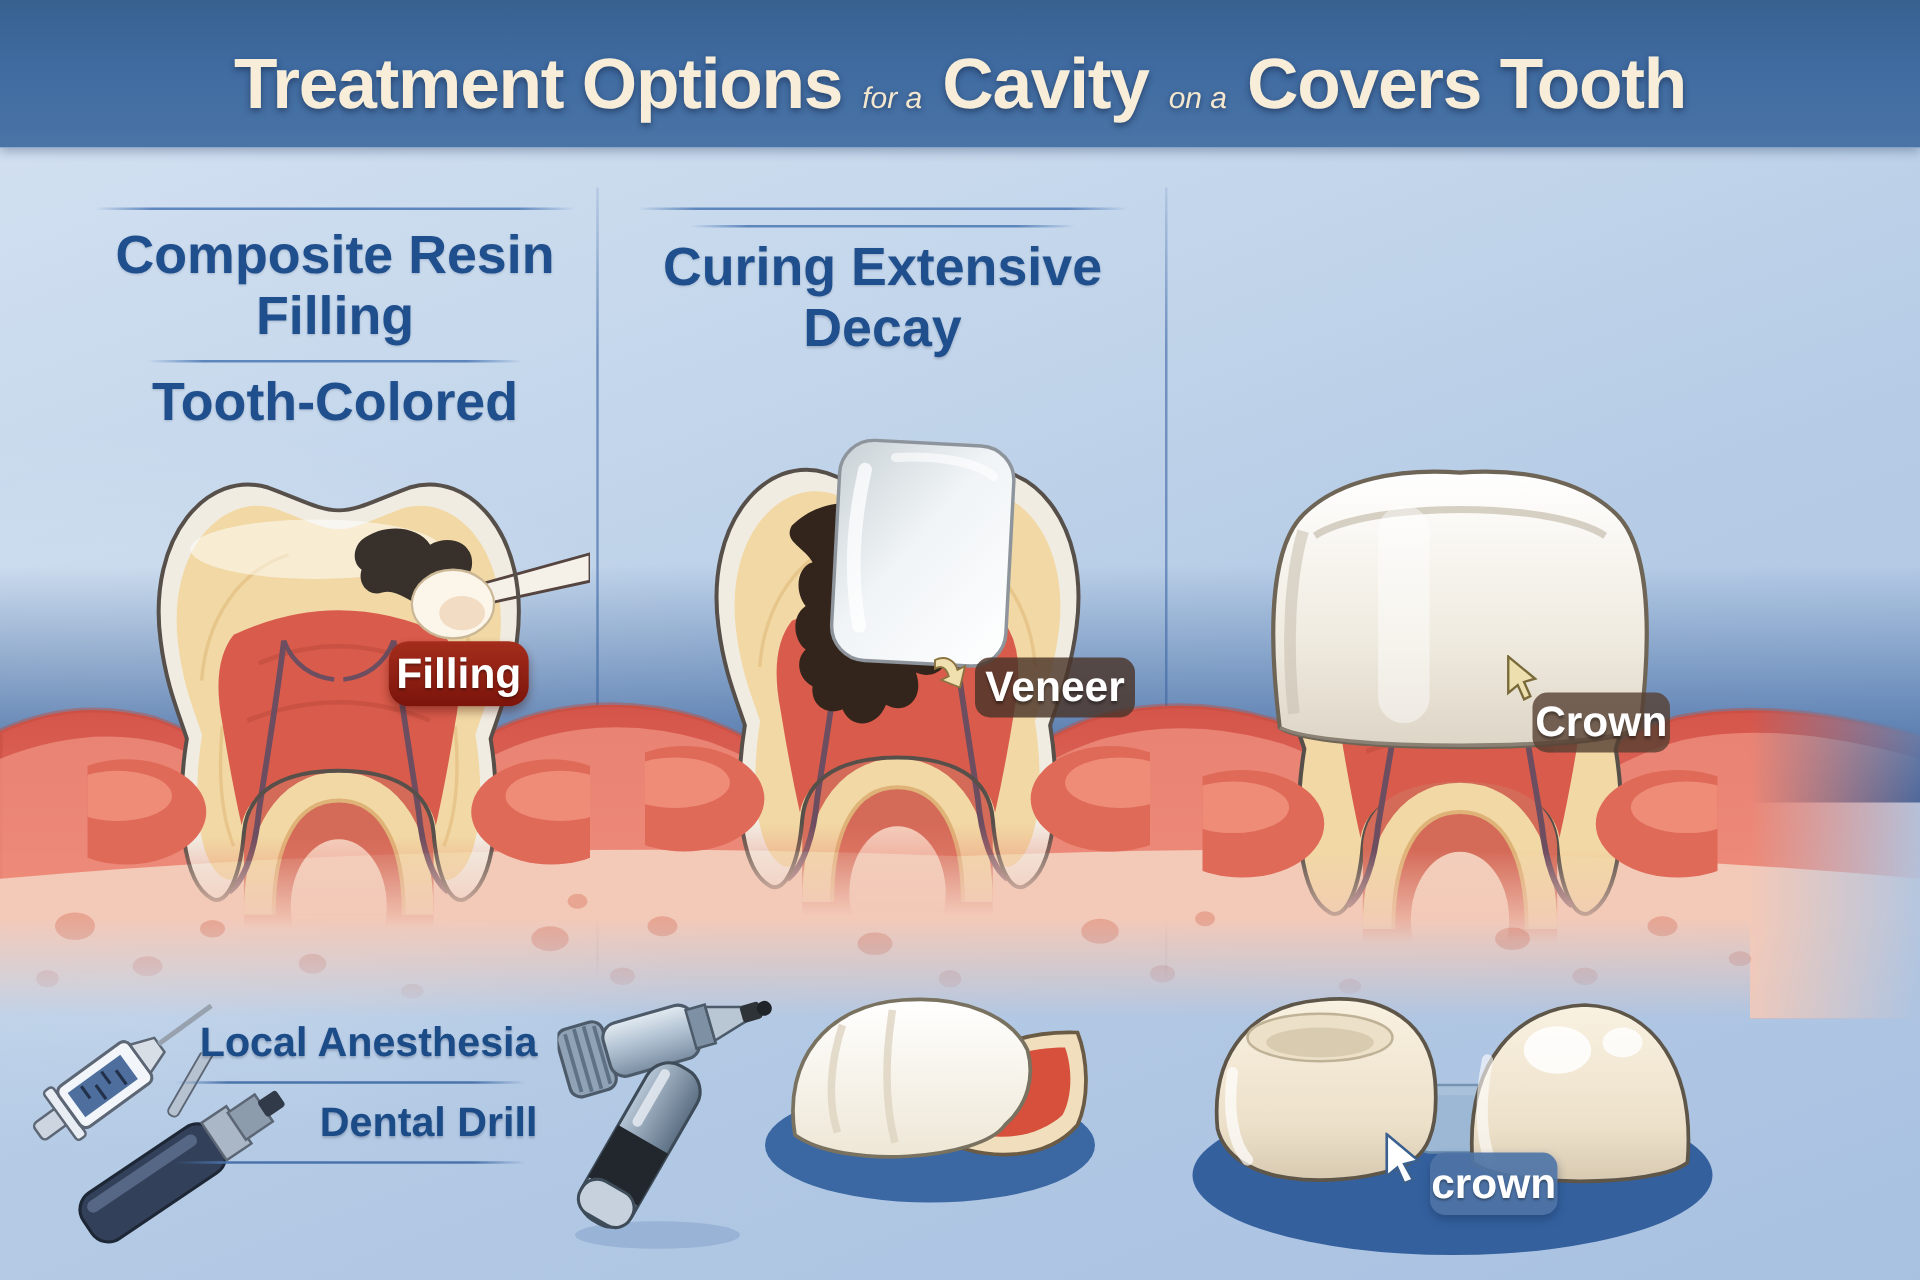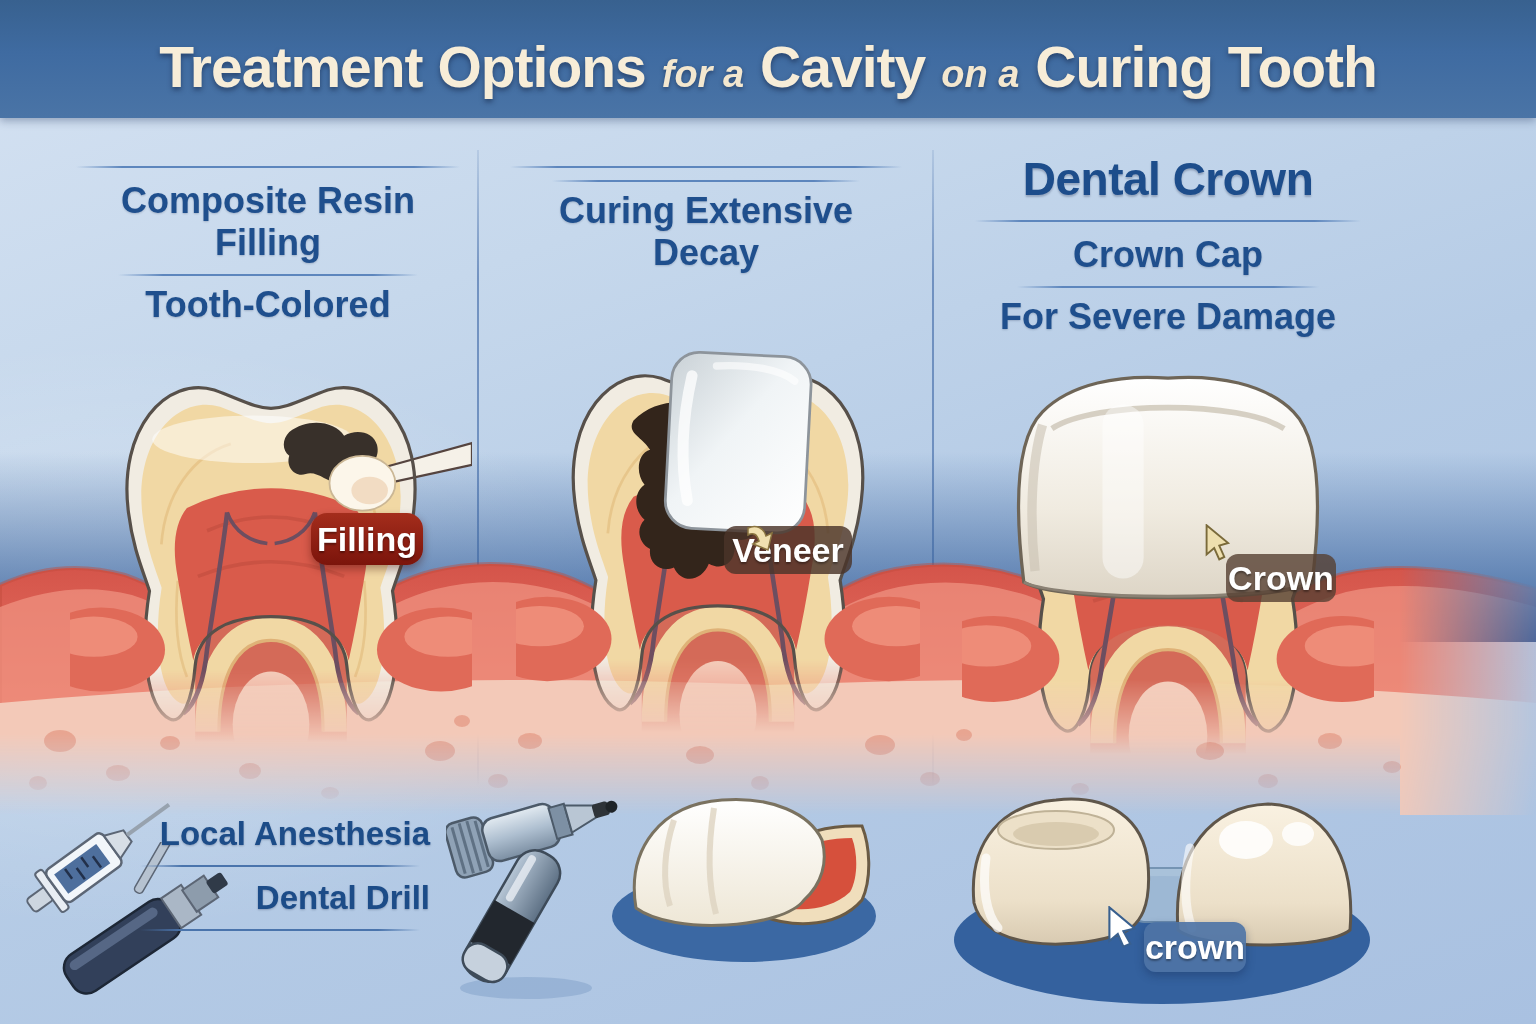--- a/index.html
+++ b/index.html
@@ -12,45 +12,45 @@
   }
   
   .banner{position:absolute;left:0;top:0;width:1536px;height:118px;
     background:linear-gradient(180deg,#38618f 0%,#3f6ba1 45%,#4a74a6 100%);
     box-shadow:0 3px 8px rgba(30,50,90,.35);}
   .banner-title{position:absolute;left:0;top:0;width:1536px;height:106px;
     display:flex;align-items:baseline;justify-content:center;gap:16px;
     padding-top:34px;box-sizing:border-box;}
   .bt-big{font-size:57px;font-weight:bold;color:#f7edd8;letter-spacing:-1px;
     text-shadow:0 3px 5px rgba(15,30,60,.5);}
-  .bt-small{font-size:38px;font-weight:bold;font-style:italic;color:#f3e7cf;
+  .bt-small{font-size:24px;font-weight:normal;font-style:italic;color:#f3e7cf;
     text-shadow:0 2px 4px rgba(15,30,60,.5);}
   
   .colhead{position:absolute;text-align:center;color:#1d4d8b;}
   .colhead .ct{font-size:46px;font-weight:bold;letter-spacing:-.5px;
     text-shadow:0 2px 2px rgba(10,25,60,.25);}
   .colhead .hr1{height:2px;background:linear-gradient(90deg,rgba(80,120,180,0),#5d86bd 12%,#5d86bd 88%,rgba(80,120,180,0));
     margin:14px 0 12px 0;}
-  .colhead .sub{font-size:36px;font-weight:bold;color:#1f4f8d;
+  .colhead .sub{font-size:43px;font-weight:bold;color:#1f4f8d;
     text-shadow:0 1px 2px rgba(10,25,60,.2);}
   .colhead .hr2{height:2px;background:linear-gradient(90deg,rgba(80,120,180,0),#5d86bd 15%,#5d86bd 85%,rgba(80,120,180,0));
     margin:10px 42px 8px 42px;}
   .vdiv{position:absolute;top:150px;width:2px;height:636px;
     background:linear-gradient(180deg,rgba(70,110,170,.15),rgba(70,110,170,.65) 20%,rgba(70,110,170,.65) 85%,rgba(70,110,170,0));}
   
   .backband{position:absolute;left:0;top:452px;width:1536px;height:190px;z-index:1;
     background:linear-gradient(180deg,rgba(58,99,157,0) 0%,rgba(58,99,157,.55) 55%,rgba(55,96,155,.95) 100%);}
   .gums{position:absolute;left:0;top:545px;z-index:2;}
   .tooth{position:absolute;z-index:3;}
   
   .callout{position:absolute;z-index:5;display:flex;align-items:center;justify-content:center;
     color:#ffffff;font-weight:bold;font-size:34px;text-shadow:0 2px 2px rgba(0,0,0,.35);}
   .co-filling{left:291px;top:513px;width:112px;height:52px;border-radius:16px;
     background:linear-gradient(180deg,#a42d1c,#7b140b);box-shadow:0 4px 8px rgba(60,10,5,.4);margin-left:20px;}
-  .co-veneer{left:724px;top:526px;width:128px;height:48px;border-radius:12px;
+  .co-veneer{left:780px;top:526px;width:128px;height:48px;border-radius:12px;
     background:rgba(74,53,41,.82);}
   .co-crown{left:1226px;top:554px;width:110px;height:48px;border-radius:12px;
     background:rgba(86,64,50,.80);}
   .tag-crown{left:1144px;top:922px;width:102px;height:50px;border-radius:12px;
     background:rgba(78,116,166,.92);box-shadow:0 4px 8px rgba(20,40,80,.35);}
   .ptr{position:absolute;z-index:6;}
   
   .toollist{position:absolute;left:130px;top:814px;width:300px;z-index:4;text-align:right;}
   .toollist .item{font-size:33px;font-weight:bold;color:#1c4c88;line-height:40px;
     text-shadow:0 1px 2px rgba(10,25,60,.25);}
@@ -61,40 +61,33 @@
 <body>
 
 <div id="stage">
 
   <div class="banner"></div>
   <div class="banner-title">
     <span class="bt-big">Treatment Options</span>
     <span class="bt-small">for a</span>
     <span class="bt-big">Cavity</span>
     <span class="bt-small">on a</span>
-    <span class="bt-big">Curing Tooth</span>
+    <span class="bt-big">Covers Tooth</span>
   </div>
 
   <div class="colhead" style="left:76px;top:152px;width:384px;">
     <div class="hr1"></div>
     <div class="sub">Composite Resin Filling</div>
     <div class="hr2"></div>
     <div class="sub">Tooth-Colored</div>
   </div>
   <div class="colhead" style="left:510px;top:152px;width:392px;">
     <div class="hr1"></div>
     <div class="hr2"></div>
     <div class="sub">Curing Extensive Decay</div>
-  </div>
-  <div class="colhead" style="left:975px;top:152px;width:386px;">
-    <div class="ct">Dental Crown</div>
-    <div class="hr1"></div>
-    <div class="sub">Crown Cap</div>
-    <div class="hr2"></div>
-    <div class="sub">For Severe Damage</div>
   </div>
 
   <div class="vdiv" style="left:477px;"></div>
   <div class="vdiv" style="left:932px;"></div>
 
   <div class="backband"></div>
 
   <svg class="gums" width="1536" height="270" viewBox="0 0 1536 270">
     <defs>
       <linearGradient id="gumGrad" x1="0" y1="0" x2="0" y2="1">

